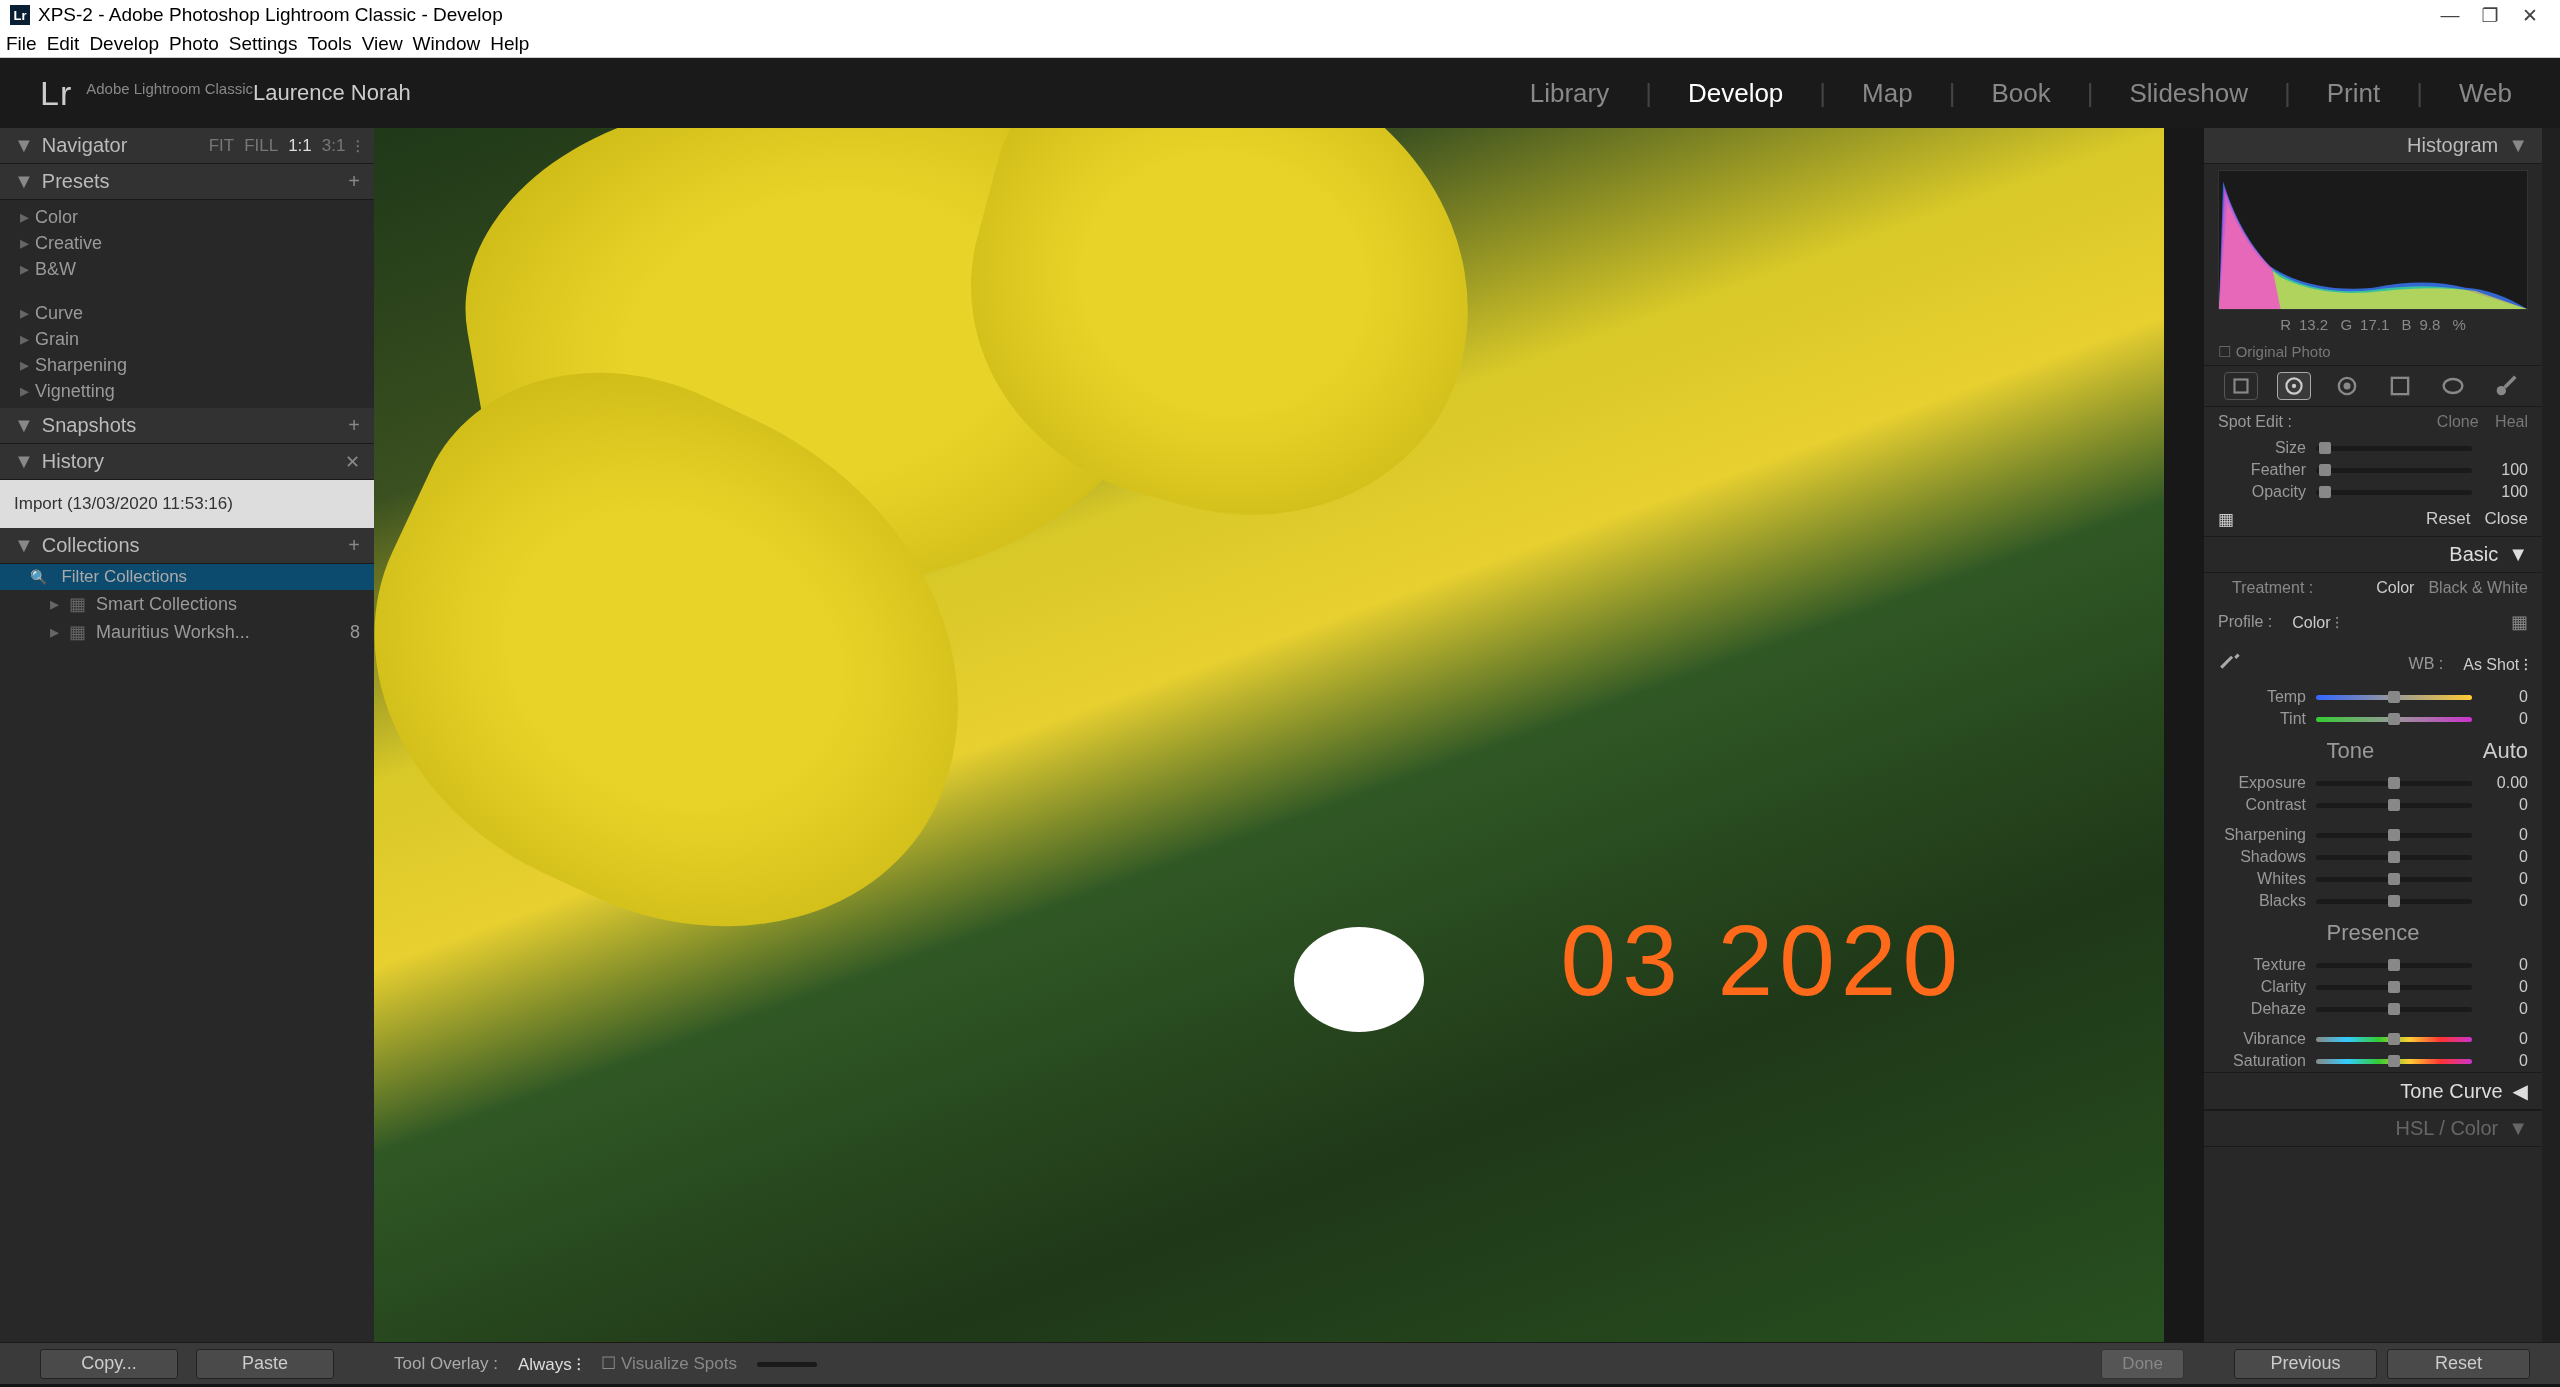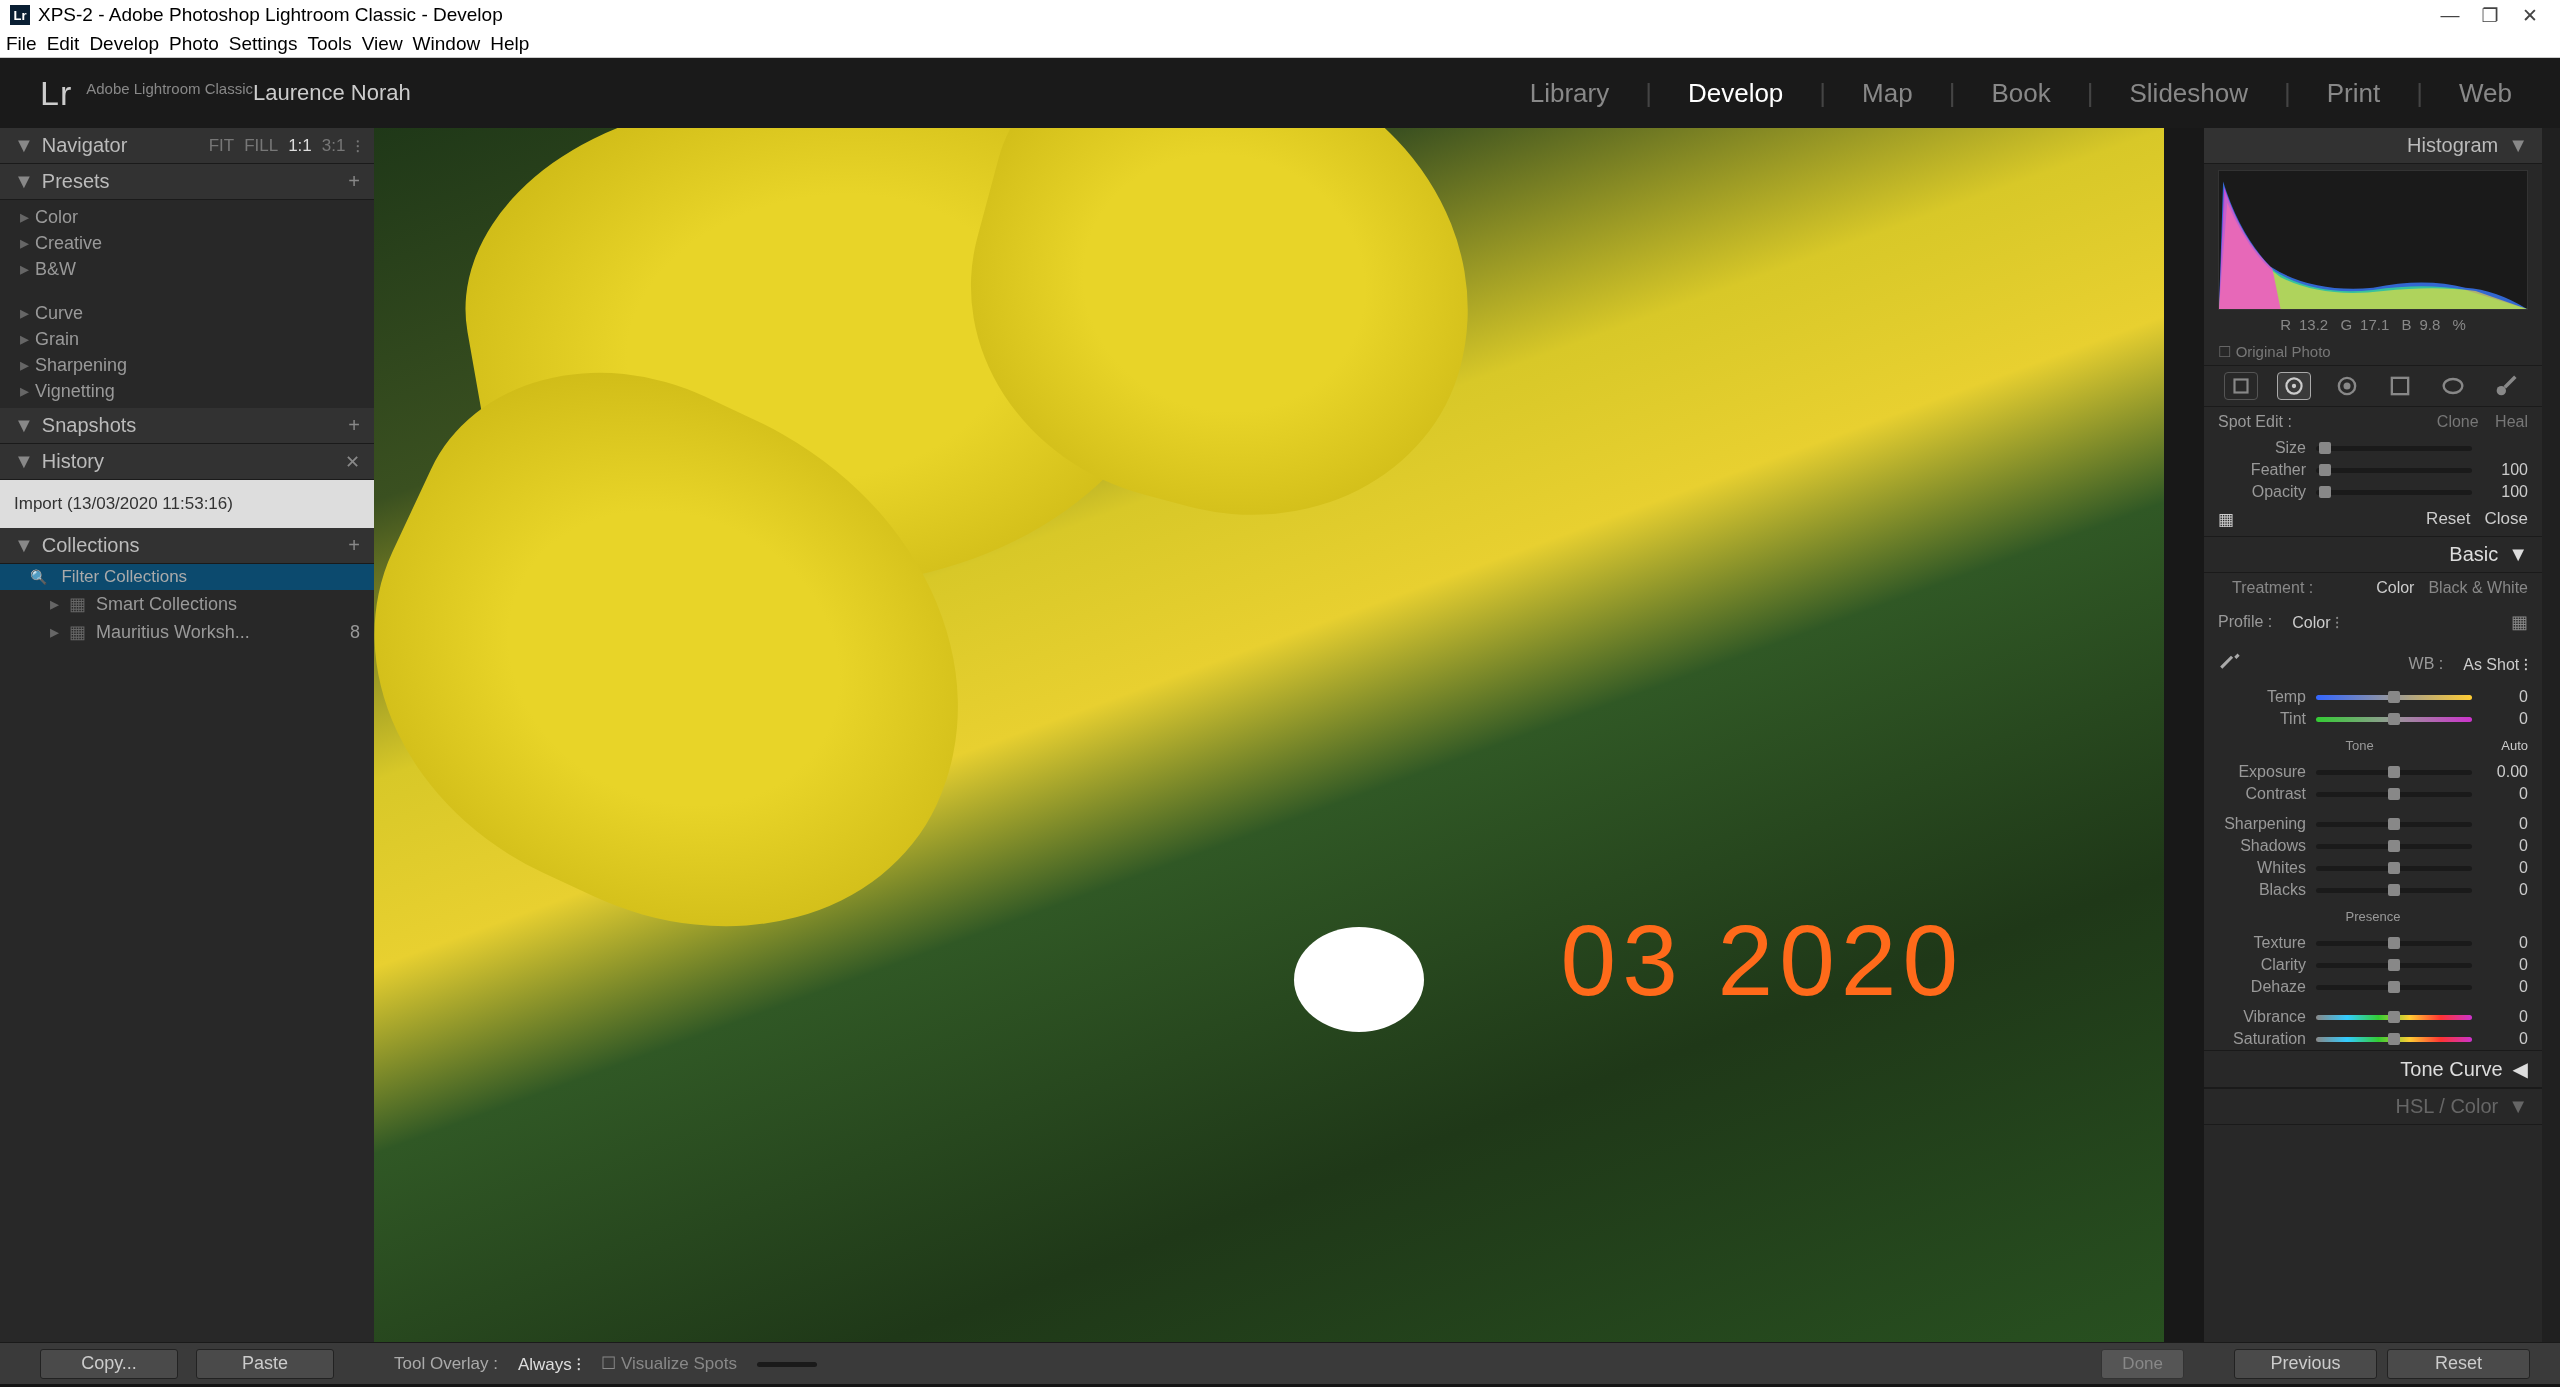--- a/index.html
+++ b/index.html
@@ -70,21 +70,21 @@
 .slider-row .val{width:46px;text-align:right;color:#ccc}
 .spot-actions{display:flex;padding:6px 14px;gap:14px;font-size:17px;color:#ccc}
 .spot-actions span{cursor:pointer}
 .spot-actions .sp{flex:1}
 .section-head{display:flex;justify-content:flex-end;align-items:center;padding:6px 14px;font-size:20px;color:#ddd;border-top:1px solid #1a1a1a;border-bottom:1px solid #1a1a1a;gap:10px;cursor:pointer}
 .section-head.dim{color:#666}
 .treat{display:flex;padding:6px 14px;font-size:16px}
 .treat .sp{flex:1}
 .treat span{color:#888;margin-left:14px;cursor:pointer}
 .treat span.active{color:#ccc}
-.subhead{display:flex;padding:8px 14px;font-size:13px;align-items:center}
+.subhead{display:flex;padding:8px 14px;font-size:22px;align-items:center}
 .subhead .sp{flex:1}
 .subhead .auto{color:#ccc;cursor:pointer}
 .wb-row{display:flex;align-items:center;padding:6px 14px;gap:20px}
 .wb-row .pick{font-size:26px;color:#aaa;cursor:pointer}
 .wb-row .sp{flex:1}
 .wb-row .lbl{color:#999;font-size:16px}
 .wb-row .val{color:#ccc;font-size:16px;cursor:pointer}
 .bottom{height:42px;background:#3a3a3a;display:flex;border-top:1px solid #1a1a1a}
 .bottom .leftbtns{width:374px;display:flex;gap:18px;padding:4px 40px;align-items:center}
 .bottom .btn{flex:1;height:30px;background:#4a4a4a;border:1px solid #222;color:#ccc;font-size:18px;display:flex;align-items:center;justify-content:center;cursor:pointer;border-radius:3px}

